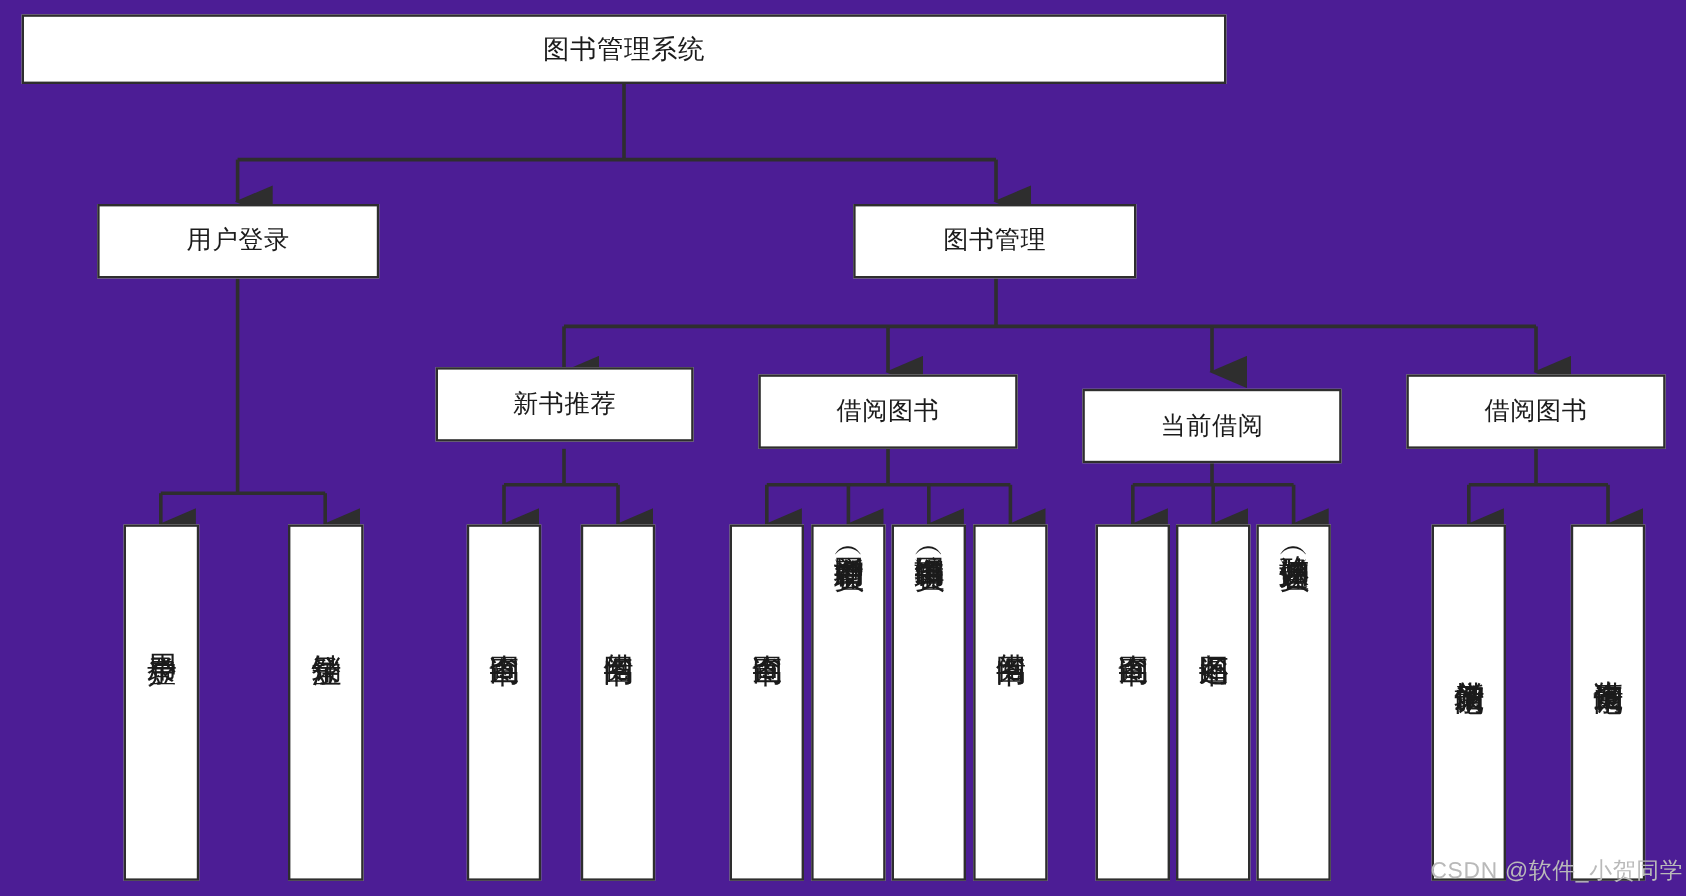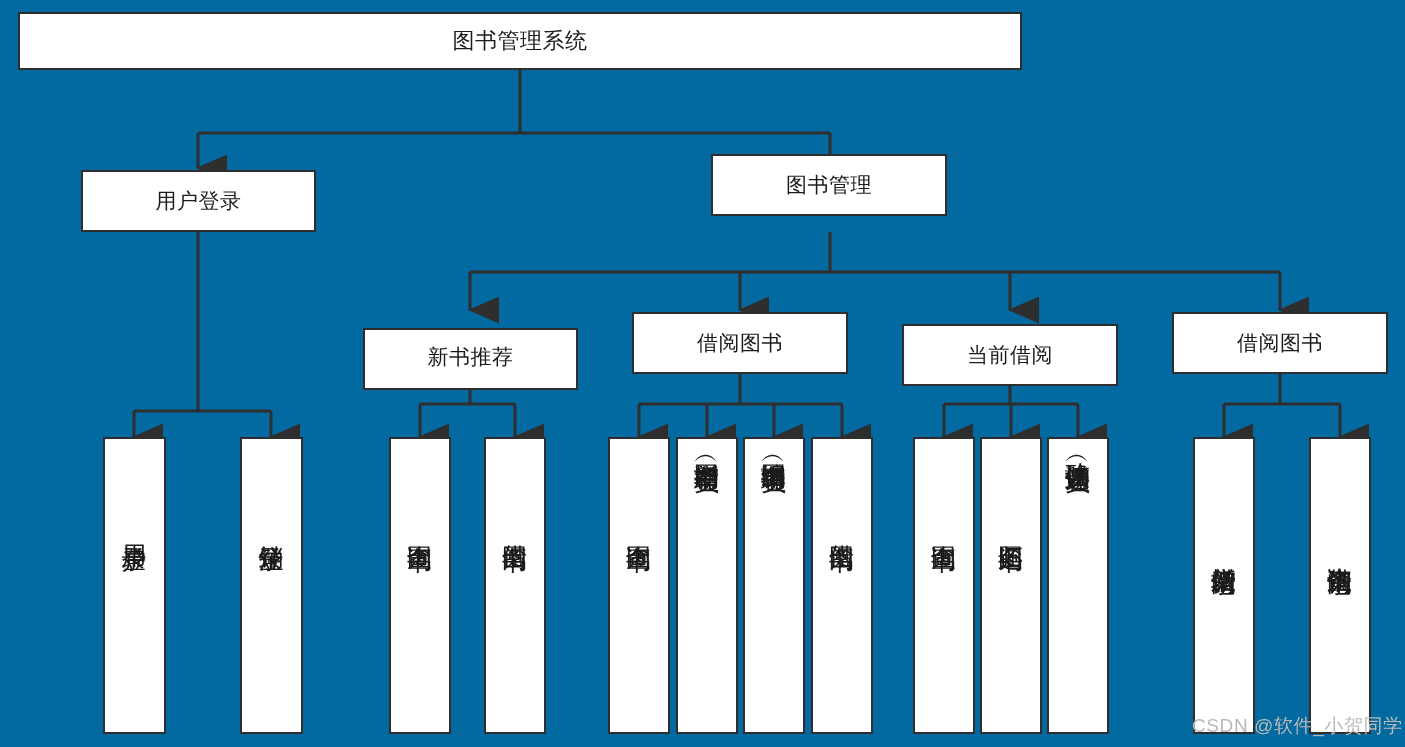--- a/index.html
+++ b/index.html
@@ -7,21 +7,21 @@
     padding: 0;
     background: #ffffff;
   }
   body {
     font-family: "Liberation Sans", "DejaVu Sans", sans-serif;
   }
   #canvas {
     position: relative;
     width: 1405px;
     height: 747px;
-    background: #0369a1;
+    background: #4c1d95;
     overflow: hidden;
   }
   #wires {
     position: absolute;
     left: 0;
     top: 0;
     width: 1405px;
     height: 747px;
     pointer-events: none;
   }
@@ -133,25 +133,25 @@
     </g>
   </svg>
 
   <div class="node node-h node-root" style="left:18px; top:12px; width:1004px; height:58px;">
     <span class="label">图书管理系统</span>
   </div>
 
   <div class="node node-h" style="left:81px; top:170px; width:235px; height:62px;">
     <span class="label">用户登录</span>
   </div>
-  <div class="node node-h" style="left:711px; top:154px; width:236px; height:62px;">
+  <div class="node node-h" style="left:711px; top:170px; width:236px; height:62px;">
     <span class="label">图书管理</span>
   </div>
 
-  <div class="node node-h" style="left:363px; top:328px; width:215px; height:62px;font-family:Liberation Mono, monospace;">
+  <div class="node node-h" style="left:363px; top:306px; width:215px; height:62px;">
     <span class="label">新书推荐</span>
   </div>
   <div class="node node-h" style="left:632px; top:312px; width:216px; height:62px;">
     <span class="label">借阅图书</span>
   </div>
   <div class="node node-h" style="left:902px; top:324px; width:216px; height:62px;font-family:Liberation Serif, serif;">
     <span class="label">当前借阅</span>
   </div>
   <div class="node node-h" style="left:1172px; top:312px; width:216px; height:62px;">
     <span class="label">借阅图书</span>

